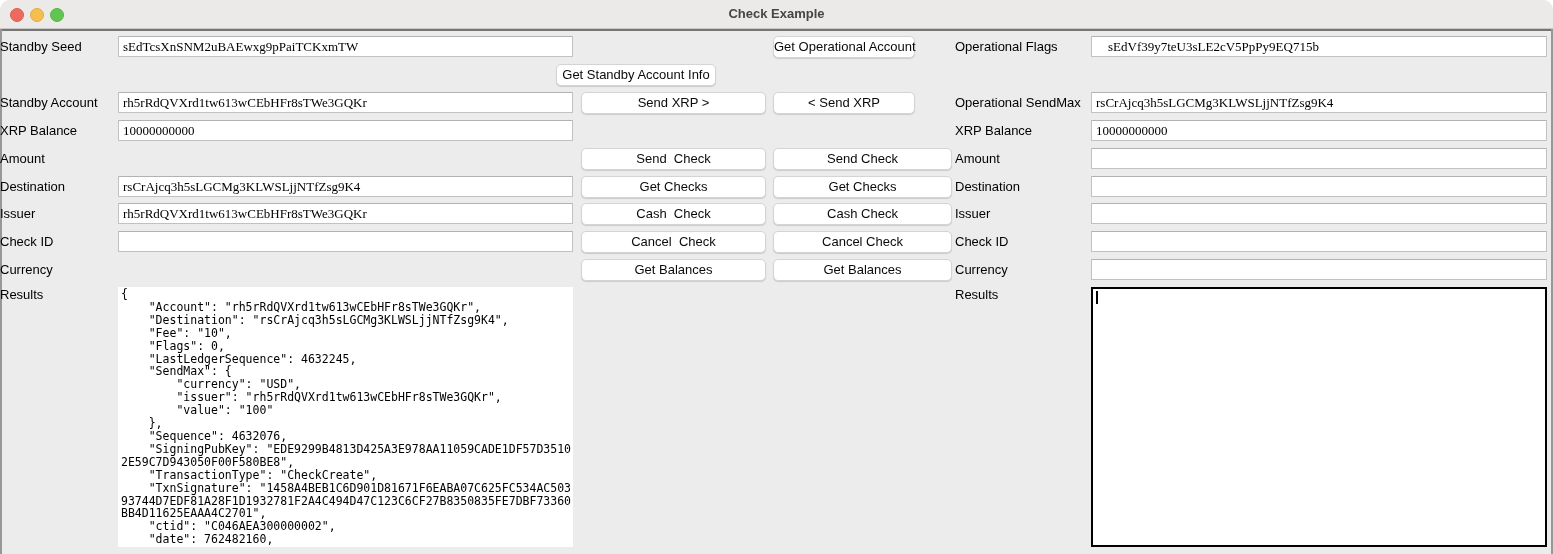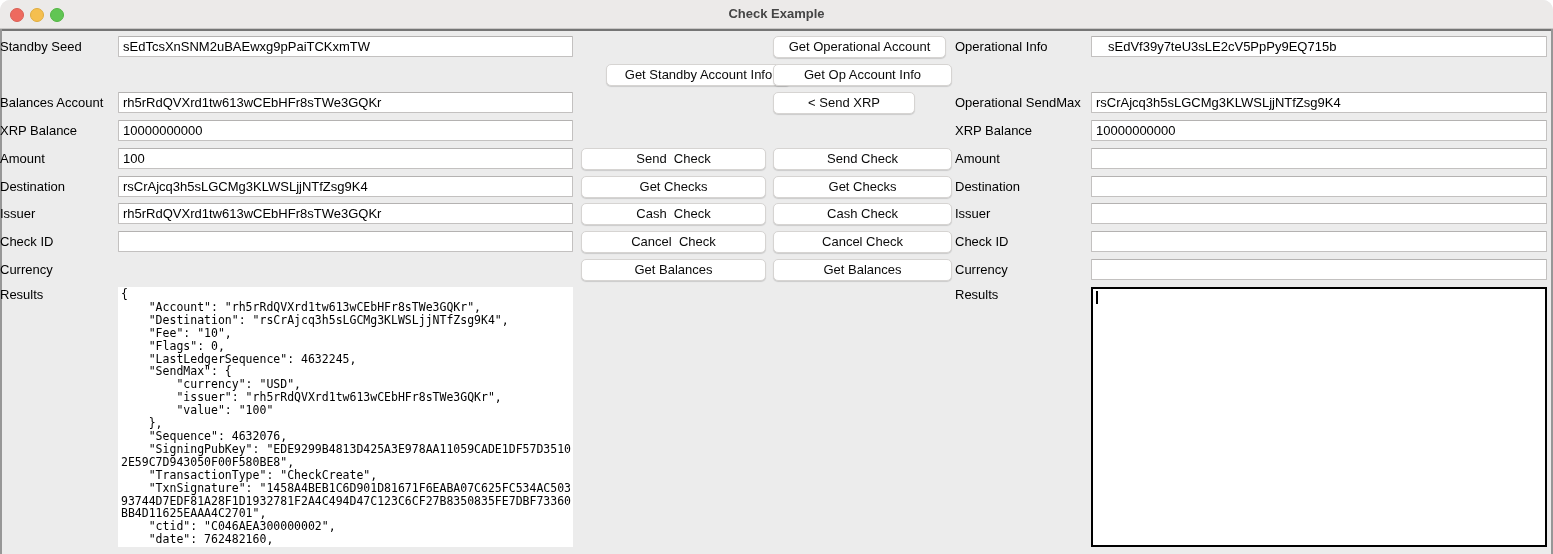--- a/index.html
+++ b/index.html
@@ -13,21 +13,21 @@
   .tl{position:absolute;top:8px;width:12px;height:12px;border-radius:50%;}
   .tl.red{left:10px;background:#ee6a5f;border:0.5px solid #d95f54;}
   .tl.yellow{left:30px;background:#f5bf4f;border:0.5px solid #dfac3e;}
   .tl.green{left:50px;background:#61c554;border:0.5px solid #53b543;}
   .frame-top{position:absolute;left:0;top:29px;width:100%;height:2px;background:#757575;}
   .frame-left{position:absolute;left:0;top:29px;width:2px;bottom:0;background:#979797;}
   .frame-right{position:absolute;right:0;top:29px;width:2px;bottom:0;background:#979797;}
   .lbl{position:absolute;height:21px;line-height:21px;font-size:13px;color:#000;
        text-align:left;white-space:nowrap;}
   .entry{position:absolute;height:21px;background:#fff;border:1px solid #c3c1c0;
-         border-top-color:#b4b2b1;box-sizing:border-box;font-family:Liberation Sans, sans-serif;
+         border-top-color:#b4b2b1;box-sizing:border-box;font-family:Liberation Serif, serif;
          font-size:13px;color:#000;padding:0 4px;outline:none;border-radius:1px;}
   .btn{position:absolute;height:22px;background:#ffffff;border:1px solid #d6d4d2;
        border-radius:5px;box-shadow:0 1px 1px rgba(0,0,0,0.14);font-size:13px;color:#0a0a0a;
        text-align:center;line-height:20px;white-space:pre;box-sizing:border-box;cursor:default;}
   .results{position:absolute;background:#ffffff;font-family:"DejaVu Sans Mono",monospace;
            font-size:11.5px;line-height:12.9px;color:#000;white-space:pre;overflow:hidden;
            box-sizing:border-box;padding:1px 0 0 3px;}
   .results.focused{border:2px solid #000;}
   .caret{position:absolute;left:3px;top:2px;width:1.5px;height:13px;background:#000;}
 </style>
@@ -40,33 +40,32 @@
     <div class="tl red"></div>
     <div class="tl yellow"></div>
     <div class="tl green"></div>
     <div class="title">Check Example</div>
   </div>
   <div class="frame-top"></div>
   <div class="frame-left"></div>
   <div class="frame-right"></div>
 
   <div class="lbl" style="left:0;width:111px;top:36px">Standby Seed</div>
-  <div class="lbl" style="left:0;width:111px;top:92px">Balances Account</div>
+  <div class="lbl" style="left:0;width:111px;top:92px">Standby Account</div>
   <div class="lbl" style="left:0;width:111px;top:120px">XRP Balance</div>
   <div class="lbl" style="left:0;width:111px;top:148px">Amount</div>
   <div class="lbl" style="left:0;width:111px;top:176px">Destination</div>
   <div class="lbl" style="left:0;width:111px;top:203px">Issuer</div>
   <div class="lbl" style="left:0;width:111px;top:231px">Check ID</div>
   <div class="lbl" style="left:0;width:111px;top:259px">Currency</div>
   <div class="lbl" style="left:0;width:111px;top:287px;height:15px;line-height:15px">Results</div>
 
   <input class="entry" style="left: 118px; top: 36px; width: 455px;" value="sEdTcsXnSNM2uBAEwxg9pPaiTCKxmTW">
   <input class="entry" style="left: 118px; top: 92px; width: 455px;" value="rh5rRdQVXrd1tw613wCEbHFr8sTWe3GQKr">
   <input class="entry" style="left: 118px; top: 120px; width: 455px;" value="10000000000">
-  <input class="entry" style="left: 118px; top: 148px; width: 455px;" value="100">
   <input class="entry" style="left: 118px; top: 176px; width: 455px;" value="rsCrAjcq3h5sLGCMg3KLWSLjjNTfZsg9K4">
   <input class="entry" style="left: 118px; top: 203px; width: 455px;" value="rh5rRdQVXrd1tw613wCEbHFr8sTWe3GQKr">
   <input class="entry" style="left: 118px; top: 231px; width: 455px;" value="">
   <div class="results" style="left:118px;top:287px;width:455px;height:260px">{
     "Account": "rh5rRdQVXrd1tw613wCEbHFr8sTWe3GQKr",
     "Destination": "rsCrAjcq3h5sLGCMg3KLWSLjjNTfZsg9K4",
     "Fee": "10",
     "Flags": 0,
     "LastLedgerSequence": 4632245,
     "SendMax": {
@@ -77,37 +76,37 @@
     "Sequence": 4632076,
     "SigningPubKey": "EDE9299B4813D425A3E978AA11059CADE1DF57D3510
 2E59C7D943050F00F580BE8",
     "TransactionType": "CheckCreate",
     "TxnSignature": "1458A4BEB1C6D901D81671F6EABA07C625FC534AC503
 93744D7EDF81A28F1D1932781F2A4C494D47C123C6CF27B8350835FE7DBF73360
 BB4D11625EAAA4C2701",
     "ctid": "C046AEA300000002",
     "date": 762482160,</div>
 
-  <div class="btn" style="left:606px;top:64px;width:185px">Get Standby Account Info</div>
+  <div class="btn" style="left:556px;top:64px;width:160px">Get Standby Account Info</div>
+  <div class="btn" style="left:581px;top:92px;width:185px">Send XRP &gt;</div>
   <div class="btn" style="left:581px;top:148px;width:185px">Send  Check</div>
   <div class="btn" style="left:581px;top:176px;width:185px">Get Checks</div>
   <div class="btn" style="left:581px;top:203px;width:185px">Cash  Check</div>
   <div class="btn" style="left:581px;top:231px;width:185px">Cancel  Check</div>
   <div class="btn" style="left:581px;top:259px;width:185px">Get Balances</div>
 
-  <div class="btn" style="left:773px;top:36px;width:173px">Get Operational Account</div>
-  <div class="btn" style="left:773px;top:64px;width:179px">Get Op Account Info</div>
+  <div class="btn" style="left:773px;top:36px;width:142px">Get Operational Account</div>
   <div class="btn" style="left:773px;top:92px;width:142px">&lt; Send XRP</div>
   <div class="btn" style="left:773px;top:148px;width:179px">Send Check</div>
   <div class="btn" style="left:773px;top:176px;width:179px">Get Checks</div>
   <div class="btn" style="left:773px;top:203px;width:179px">Cash Check</div>
   <div class="btn" style="left:773px;top:231px;width:179px">Cancel Check</div>
   <div class="btn" style="left:773px;top:259px;width:179px">Get Balances</div>
 
-  <div class="lbl" style="left:955px;width:129px;top:36px">Operational Info</div>
+  <div class="lbl" style="left:955px;width:129px;top:36px">Operational Flags</div>
   <div class="lbl" style="left:955px;width:129px;top:92px">Operational SendMax</div>
   <div class="lbl" style="left:955px;width:129px;top:120px">XRP Balance</div>
   <div class="lbl" style="left:955px;width:129px;top:148px">Amount</div>
   <div class="lbl" style="left:955px;width:129px;top:176px">Destination</div>
   <div class="lbl" style="left:955px;width:129px;top:203px">Issuer</div>
   <div class="lbl" style="left:955px;width:129px;top:231px">Check ID</div>
   <div class="lbl" style="left:955px;width:129px;top:259px">Currency</div>
   <div class="lbl" style="left:955px;width:129px;top:287px;height:15px;line-height:15px">Results</div>
 
   <input class="entry" style="left: 1091px; top: 36px; width: 456px; padding-left: 16px;" value="sEdVf39y7teU3sLE2cV5PpPy9EQ715b">

